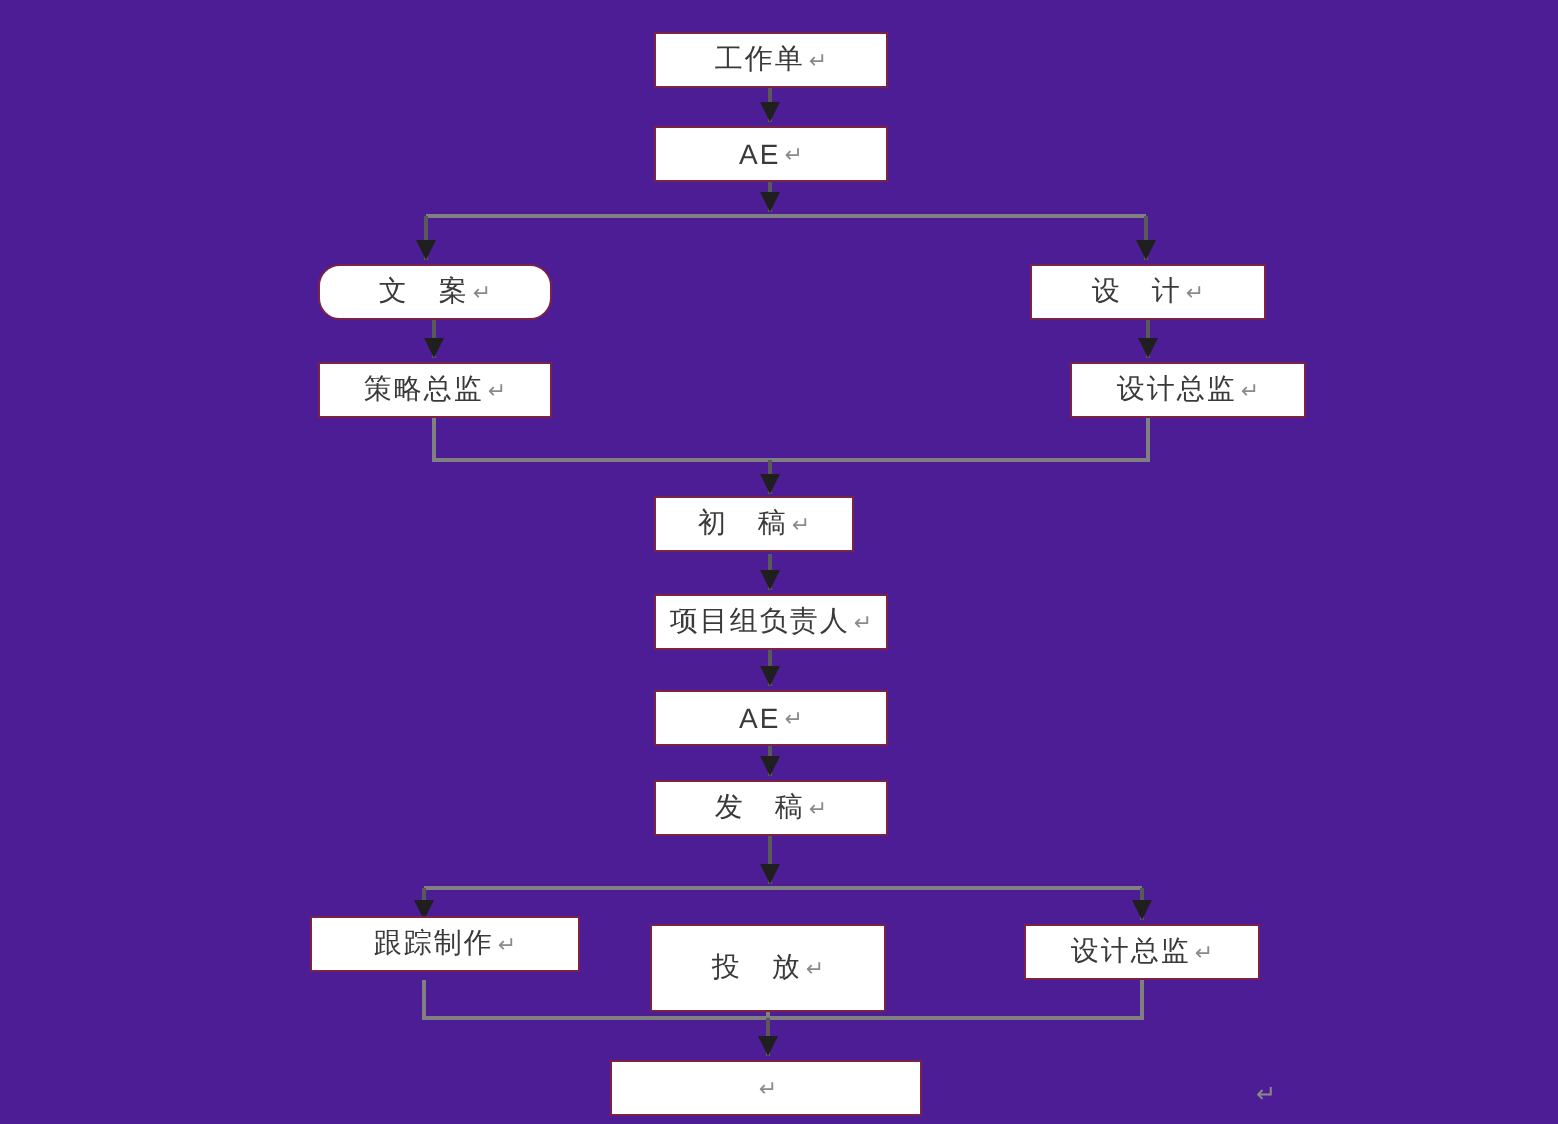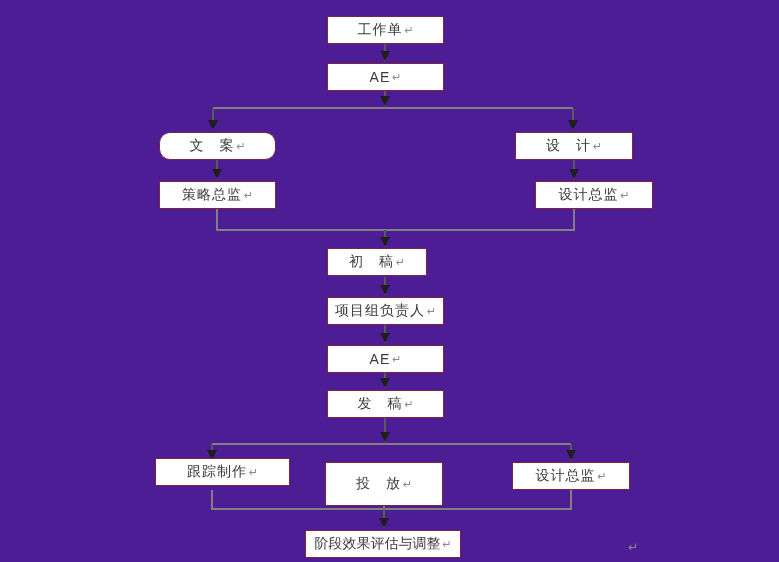--- a/index.html
+++ b/index.html
@@ -135,19 +135,18 @@
     <span>投　放</span>
       <span class="ret">↵</span>
   </div>
 
   <div class="node" style="left:512px;top:462px;width:118px;height:28px;">
     <span>设计总监</span>
       <span class="ret">↵</span>
   </div>
 
   <div class="node" style="left:305px;top:530px;width:156px;height:28px;letter-spacing:0;">
-    <span>阶段效果评估与调整</span>
       <span class="ret">↵</span>
   </div>
 
   <span id="stray-return">↵</span>
 
 </div>
 
 </body></html>

